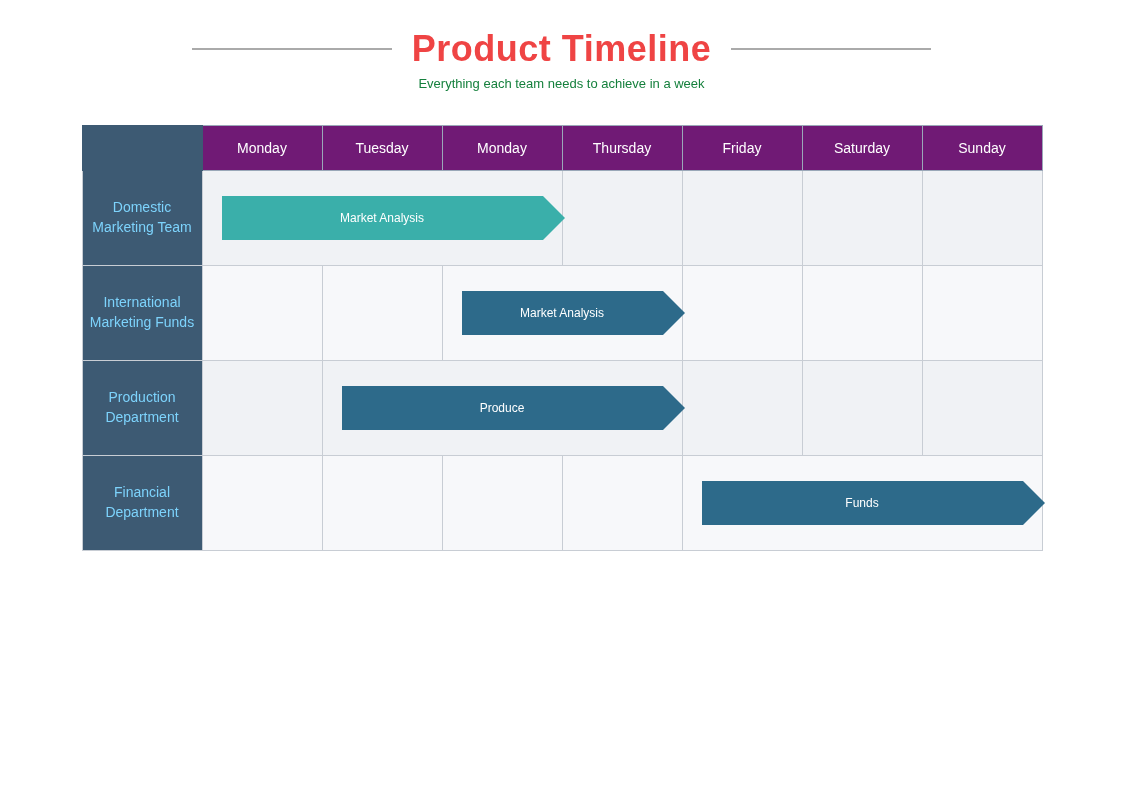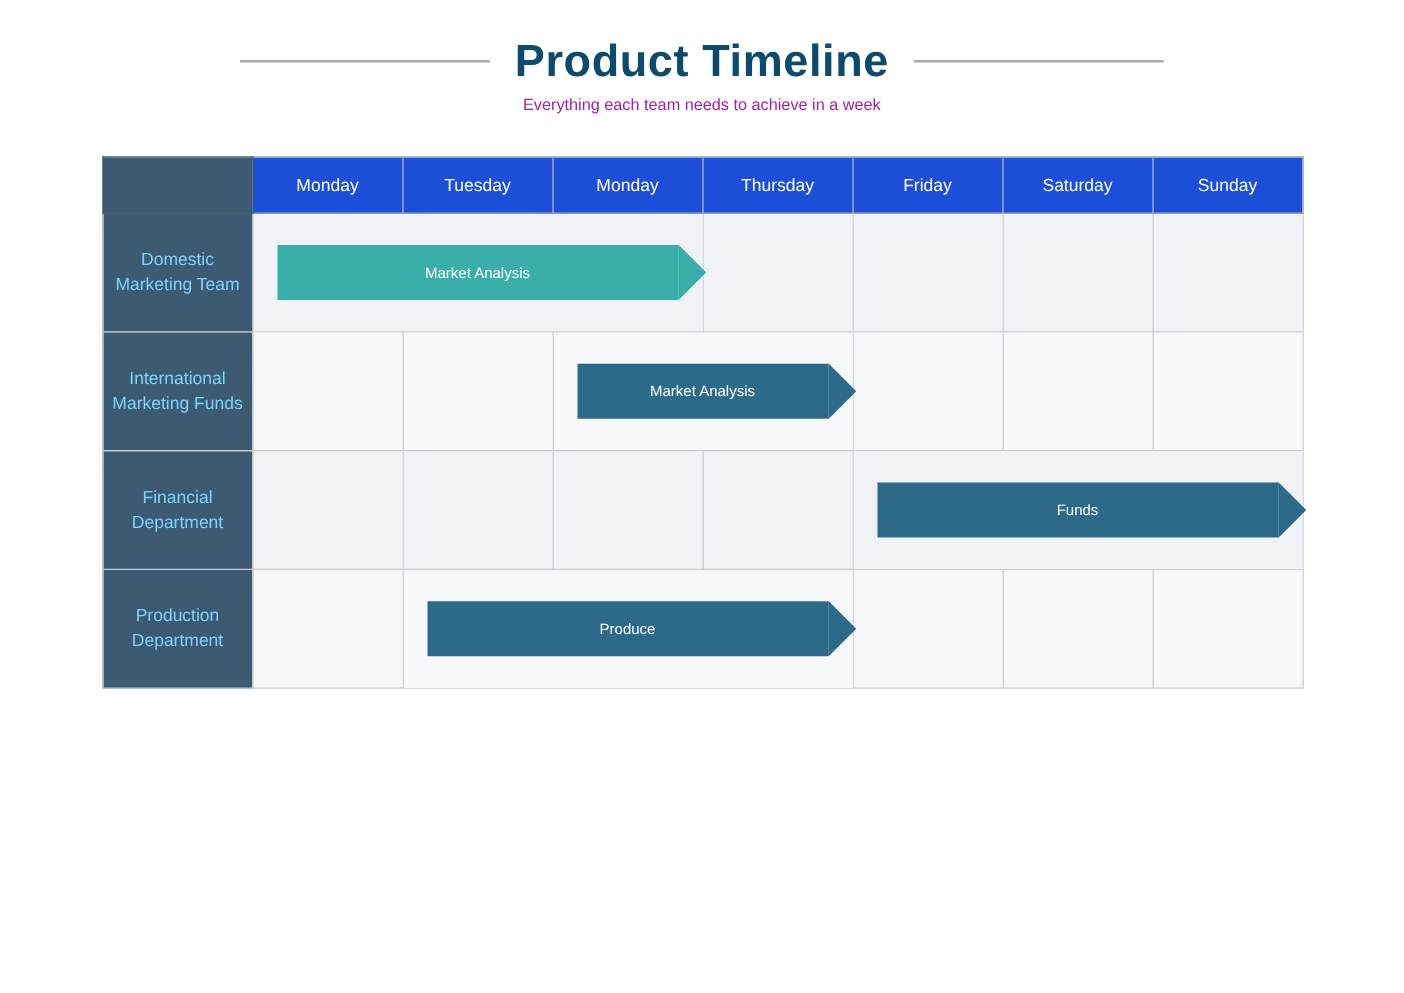--- a/index.html
+++ b/index.html
@@ -32,28 +32,28 @@
 
     .header-line {
       height: 1.5px;
       width: 200px;
       background: #aaa;
     }
 
     .page-title {
       font-size: 36px;
       font-weight: 700;
-      color: #0c4a6e;
+      color: #ef4444;
       margin: 0 20px;
       letter-spacing: 0.5px;
     }
 
     .page-subtitle {
       font-size: 13px;
-      color: #a21caf;
+      color: #15803d;
       margin-top: 6px;
       text-align: center;
     }
 
     .timeline-wrapper {
       margin-top: 22px;
       width: 960px;
     }
 
     .timeline-table {
@@ -61,21 +61,21 @@
       border-collapse: collapse;
       table-layout: fixed;
     }
 
     
     .col-label { width: 120px; }
     .col-day { width: 120px; }
 
     
     .header-row td {
-      background: #1d4ed8;
+      background: #701a75;
       color: #fff;
       text-align: center;
       font-size: 14px;
       font-weight: 400;
       padding: 14px 4px;
       border: 1px solid #9aa8b8;
     }
 
     .header-row td.label-cell {
       background: #3d5a73;
@@ -214,38 +214,38 @@
           <td colspan="2" class="cell-task" style="overflow: visible; position: relative;">
             <div class="arrow-container arrow-blue" style="width: 100%; display: flex; align-items: center;">
               <div class="arrow-body">Market Analysis</div>
             </div>
           </td>
           <td></td>
           <td></td>
           <td></td>
         </tr>
         <tr class="data-row">
+          <td class="label-cell">Production Department</td>
+          <td></td>
+          <td colspan="3" class="cell-task" style="overflow: visible; position: relative;">
+            <div class="arrow-container arrow-blue" style="width: 100%; display: flex; align-items: center;">
+              <div class="arrow-body">Produce</div>
+            </div>
+          </td>
+          <td></td>
+          <td></td>
+          <td></td>
+        </tr>
+        <tr class="data-row">
           <td class="label-cell">Financial Department</td>
           <td></td>
           <td></td>
           <td></td>
           <td></td>
           <td colspan="3" class="cell-task" style="overflow: visible; position: relative;">
             <div class="arrow-container arrow-blue" style="width: 100%; display: flex; align-items: center;">
               <div class="arrow-body">Funds</div>
             </div>
           </td>
         </tr>
-        <tr class="data-row">
-          <td class="label-cell">Production Department</td>
-          <td></td>
-          <td colspan="3" class="cell-task" style="overflow: visible; position: relative;">
-            <div class="arrow-container arrow-blue" style="width: 100%; display: flex; align-items: center;">
-              <div class="arrow-body">Produce</div>
-            </div>
-          </td>
-          <td></td>
-          <td></td>
-          <td></td>
-        </tr>
       </tbody>
   </table>
 </div>
 
 </body></html>

